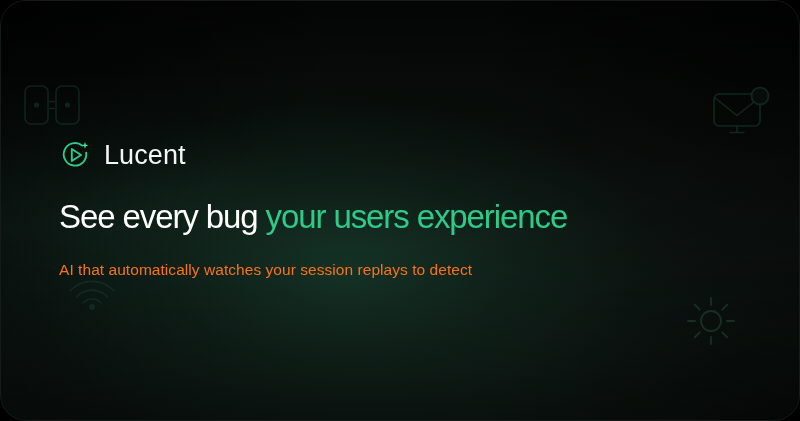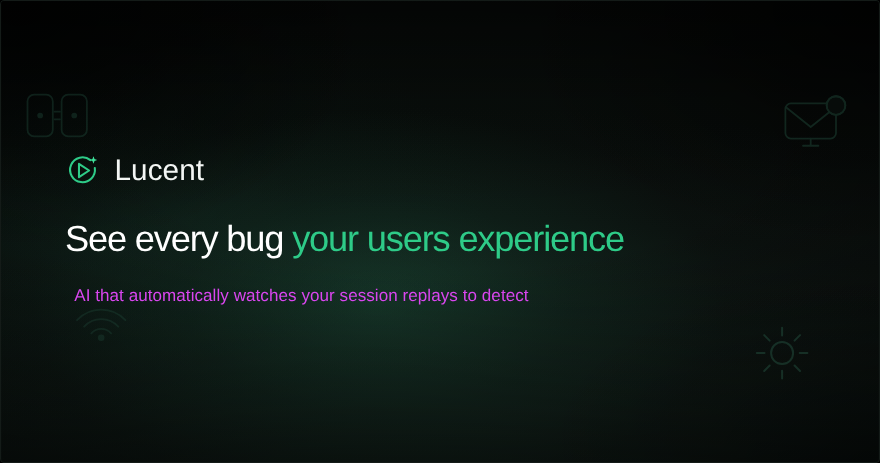--- a/index.html
+++ b/index.html
@@ -13,21 +13,21 @@
     overflow: hidden;
     font-family: "Liberation Sans", sans-serif;
   }
 
   
   .hero {
     position: relative;
     width: 800px;
     height: 421px;
     box-sizing: border-box;
-    border-radius: 4px;
+    border-radius: 26px;
     overflow: hidden;
     background-color: #0c1210;
     border: 1px solid #141b18;
   }
 
   
   .bg-base {
     position: absolute;
     inset: 0;
     background:
@@ -107,24 +107,23 @@
     color: #ffffff;
     white-space: nowrap;
   }
   .headline .accent { color: #2ecb88; }
 
   .subhead {
     margin-top: 20px;
     font-size: 15.5px;
     line-height: 1.62;
     font-weight: 400;
-    color: #d946ef;
+    color: #f97316;
     max-width: 430px;
     letter-spacing: 0.05px;
-    text-align: center;
   }
   .subhead .line { display: block; }
 </style>
 </head>
 <body>
 
 <div class="hero">
 
   <div class="bg-base"></div>
   <div class="bg-glow-left"></div>

